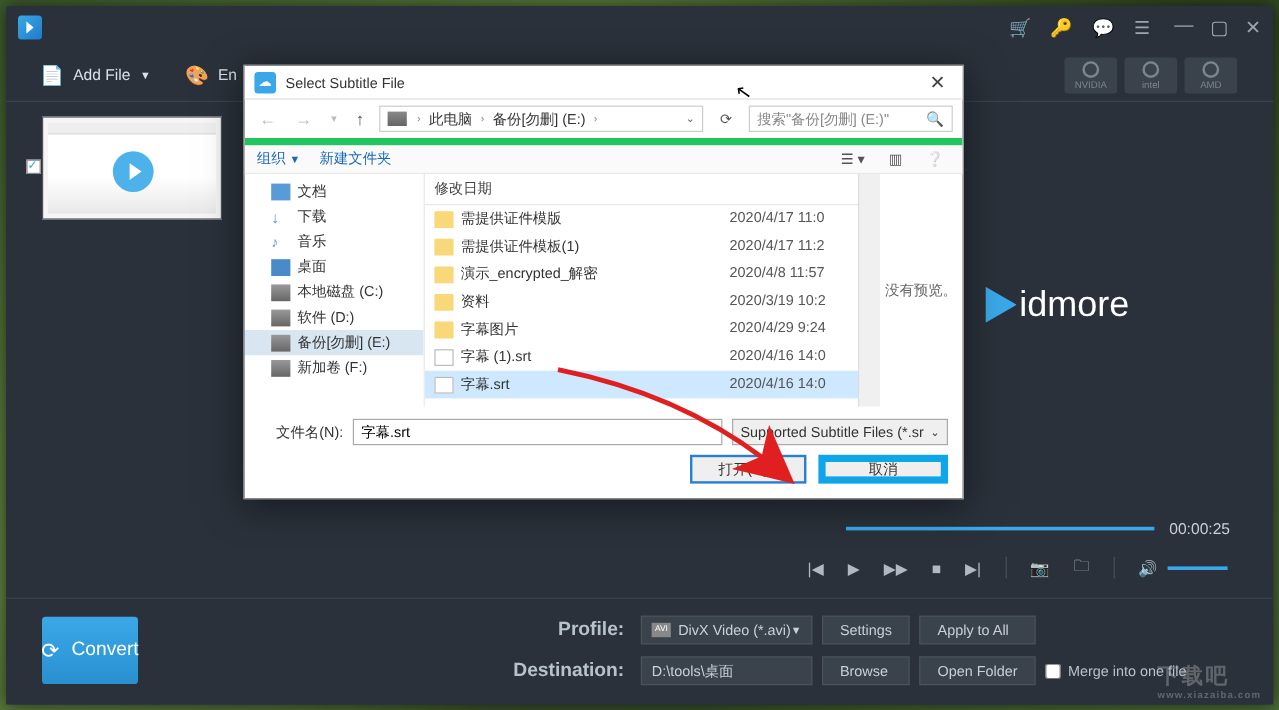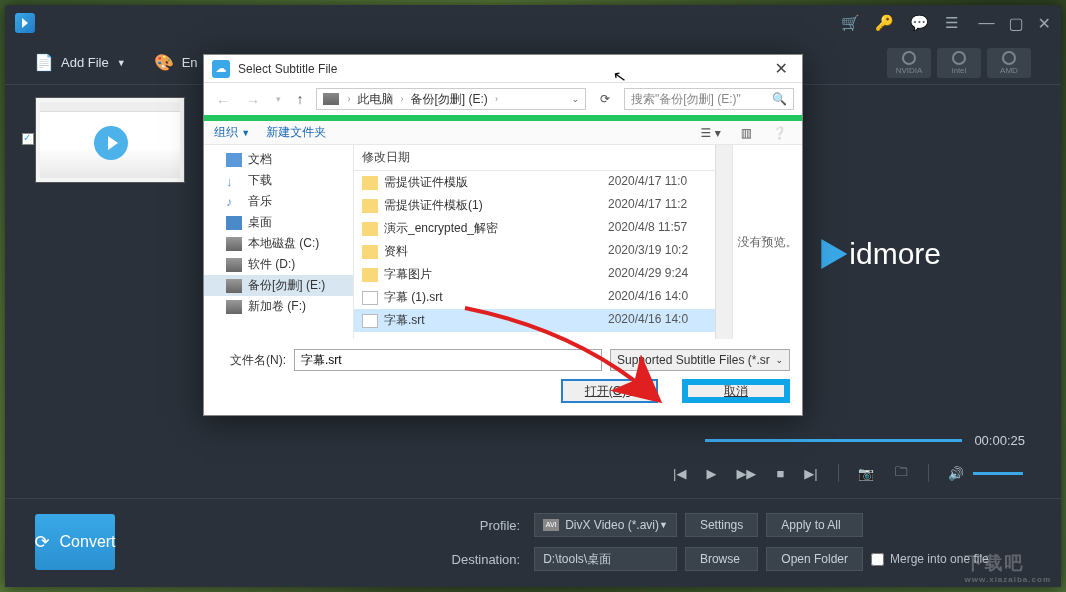--- a/index.html
+++ b/index.html
@@ -47,21 +47,21 @@
 .track { flex: 1; height: 3px; background: #3aa8e8; position: relative; }
 .time { color: #c8d0d8; font-size: 13px; }
 
 .media-ctrls { display: flex; align-items: center; gap: 20px; padding: 14px 8px 14px 0; justify-content: flex-end; color: #b0b8c0; }
 .media-ctrls .mc { cursor: pointer; font-size: 13px; }
 .media-ctrls .sep { width: 1px; height: 18px; background: #4a525c; }
 .vol { display: flex; align-items: center; gap: 8px; }
 .vol-bar { width: 50px; height: 3px; background: #3aa8e8; }
 
 .bottom { background: #2a313a; padding: 14px 30px 16px 30px; border-top: 1px solid #3a424c; display: grid; grid-template-columns: 80px 1fr auto auto auto 160px; gap: 8px; align-items: center; row-gap: 10px; }
-.bottom .lbl { color: #b8c2cc; font-size: 13px; text-align: right; padding-right: 6px; }
+.bottom .lbl { color: #b8c2cc; font-size: 16px; text-align: right; padding-right: 6px; font-weight: bold; }
 .select-box, .text-box { height: 24px; background: #3a424c; border: 1px solid #4a525c; color: #c8d0d8; font-size: 12px; display: flex; align-items: center; padding: 0 8px; }
 .select-box { justify-content: space-between; }
 .select-box .ico-avi { width:16px; height:12px; background:#888; font-size:7px; color:#fff; text-align:center; line-height:12px; margin-right:6px;}
 .btn { height: 24px; background: #3a424c; border: 1px solid #4a525c; color: #c8d0d8; font-size: 12px; padding: 0 14px; cursor: pointer; display:inline-flex; align-items:center; }
 .convert-btn { grid-row: 1 / 3; height: 56px; background: linear-gradient(#3aa8e8, #2a90d0); color: #fff; font-size: 16px; border: none; border-radius: 3px; display: flex; align-items: center; justify-content: center; gap: 10px; cursor: pointer; }
 .convert-btn .cycle { font-size: 18px; }
 .merge { display: flex; align-items: center; gap: 6px; color: #b8c2cc; font-size: 12px; }
 .merge input { width: 13px; height: 13px; }
 
 .watermark { position:absolute; right:15px; bottom:8px; color:rgba(200,200,200,0.35); font-size:18px; font-weight:bold; letter-spacing:2px;}
@@ -103,21 +103,21 @@
 .list-row .cell-date { width: 115px; padding: 2px 8px; color: #555; }
 .fico { width: 16px; height: 14px; display: inline-block; }
 .fico-folder { background: #f8d878; border-radius: 1px 1px 0 0; }
 .fico-file { background: #fff; border: 1px solid #bbb; }
 .dlg-preview { width: 70px; border-left: 1px solid #e8e8e8; display: flex; align-items: center; justify-content: center; color: #666; font-size: 12px; }
 .dlg-list .scroll-stub{ width:17px; background:#f0f0f0; border-left:1px solid #ddd;}
 .dlg-footer { padding: 10px 12px 12px 12px; display: grid; grid-template-columns: 70px 1fr 180px; gap: 8px; align-items: center; }
 .dlg-footer .flbl { text-align: right; }
 .dlg-footer input[type=text] { height: 22px; border: 1px solid #aaa; padding: 0 6px; font-size: 12px; }
 .dlg-footer .combo { height: 22px; border: 1px solid #aaa; display: flex; align-items: center; padding: 0 6px; justify-content: space-between; background: #efefef; }
-.dlg-btns { grid-column: 2 / 4; display: flex; gap: 24px; justify-content: flex-end; text-decoration: underline; }
+.dlg-btns { grid-column: 2 / 4; display: flex; gap: 10px; justify-content: flex-end; }
 .dlg-btn { height: 24px; padding: 0 36px; border: 6px solid #0ea5e9; background: #efefef; cursor: pointer; font-size: 12px; display:inline-flex; align-items:center; }
 .dlg-btn.primary { border: 2px solid #2a80d0; padding: 0 22px; }
 
 .red-arrow { position: absolute; top: 280px; left: 455px; width: 220px; height: 130px; pointer-events: none; }
 .red-arrow svg { width: 100%; height: 100%; }
 
 .cursor { position: absolute; top: 67px; left: 613px; font-size: 16px; color: #000; pointer-events: none; transform: rotate(-10deg);}
 </style>
 </head>
 <body>

